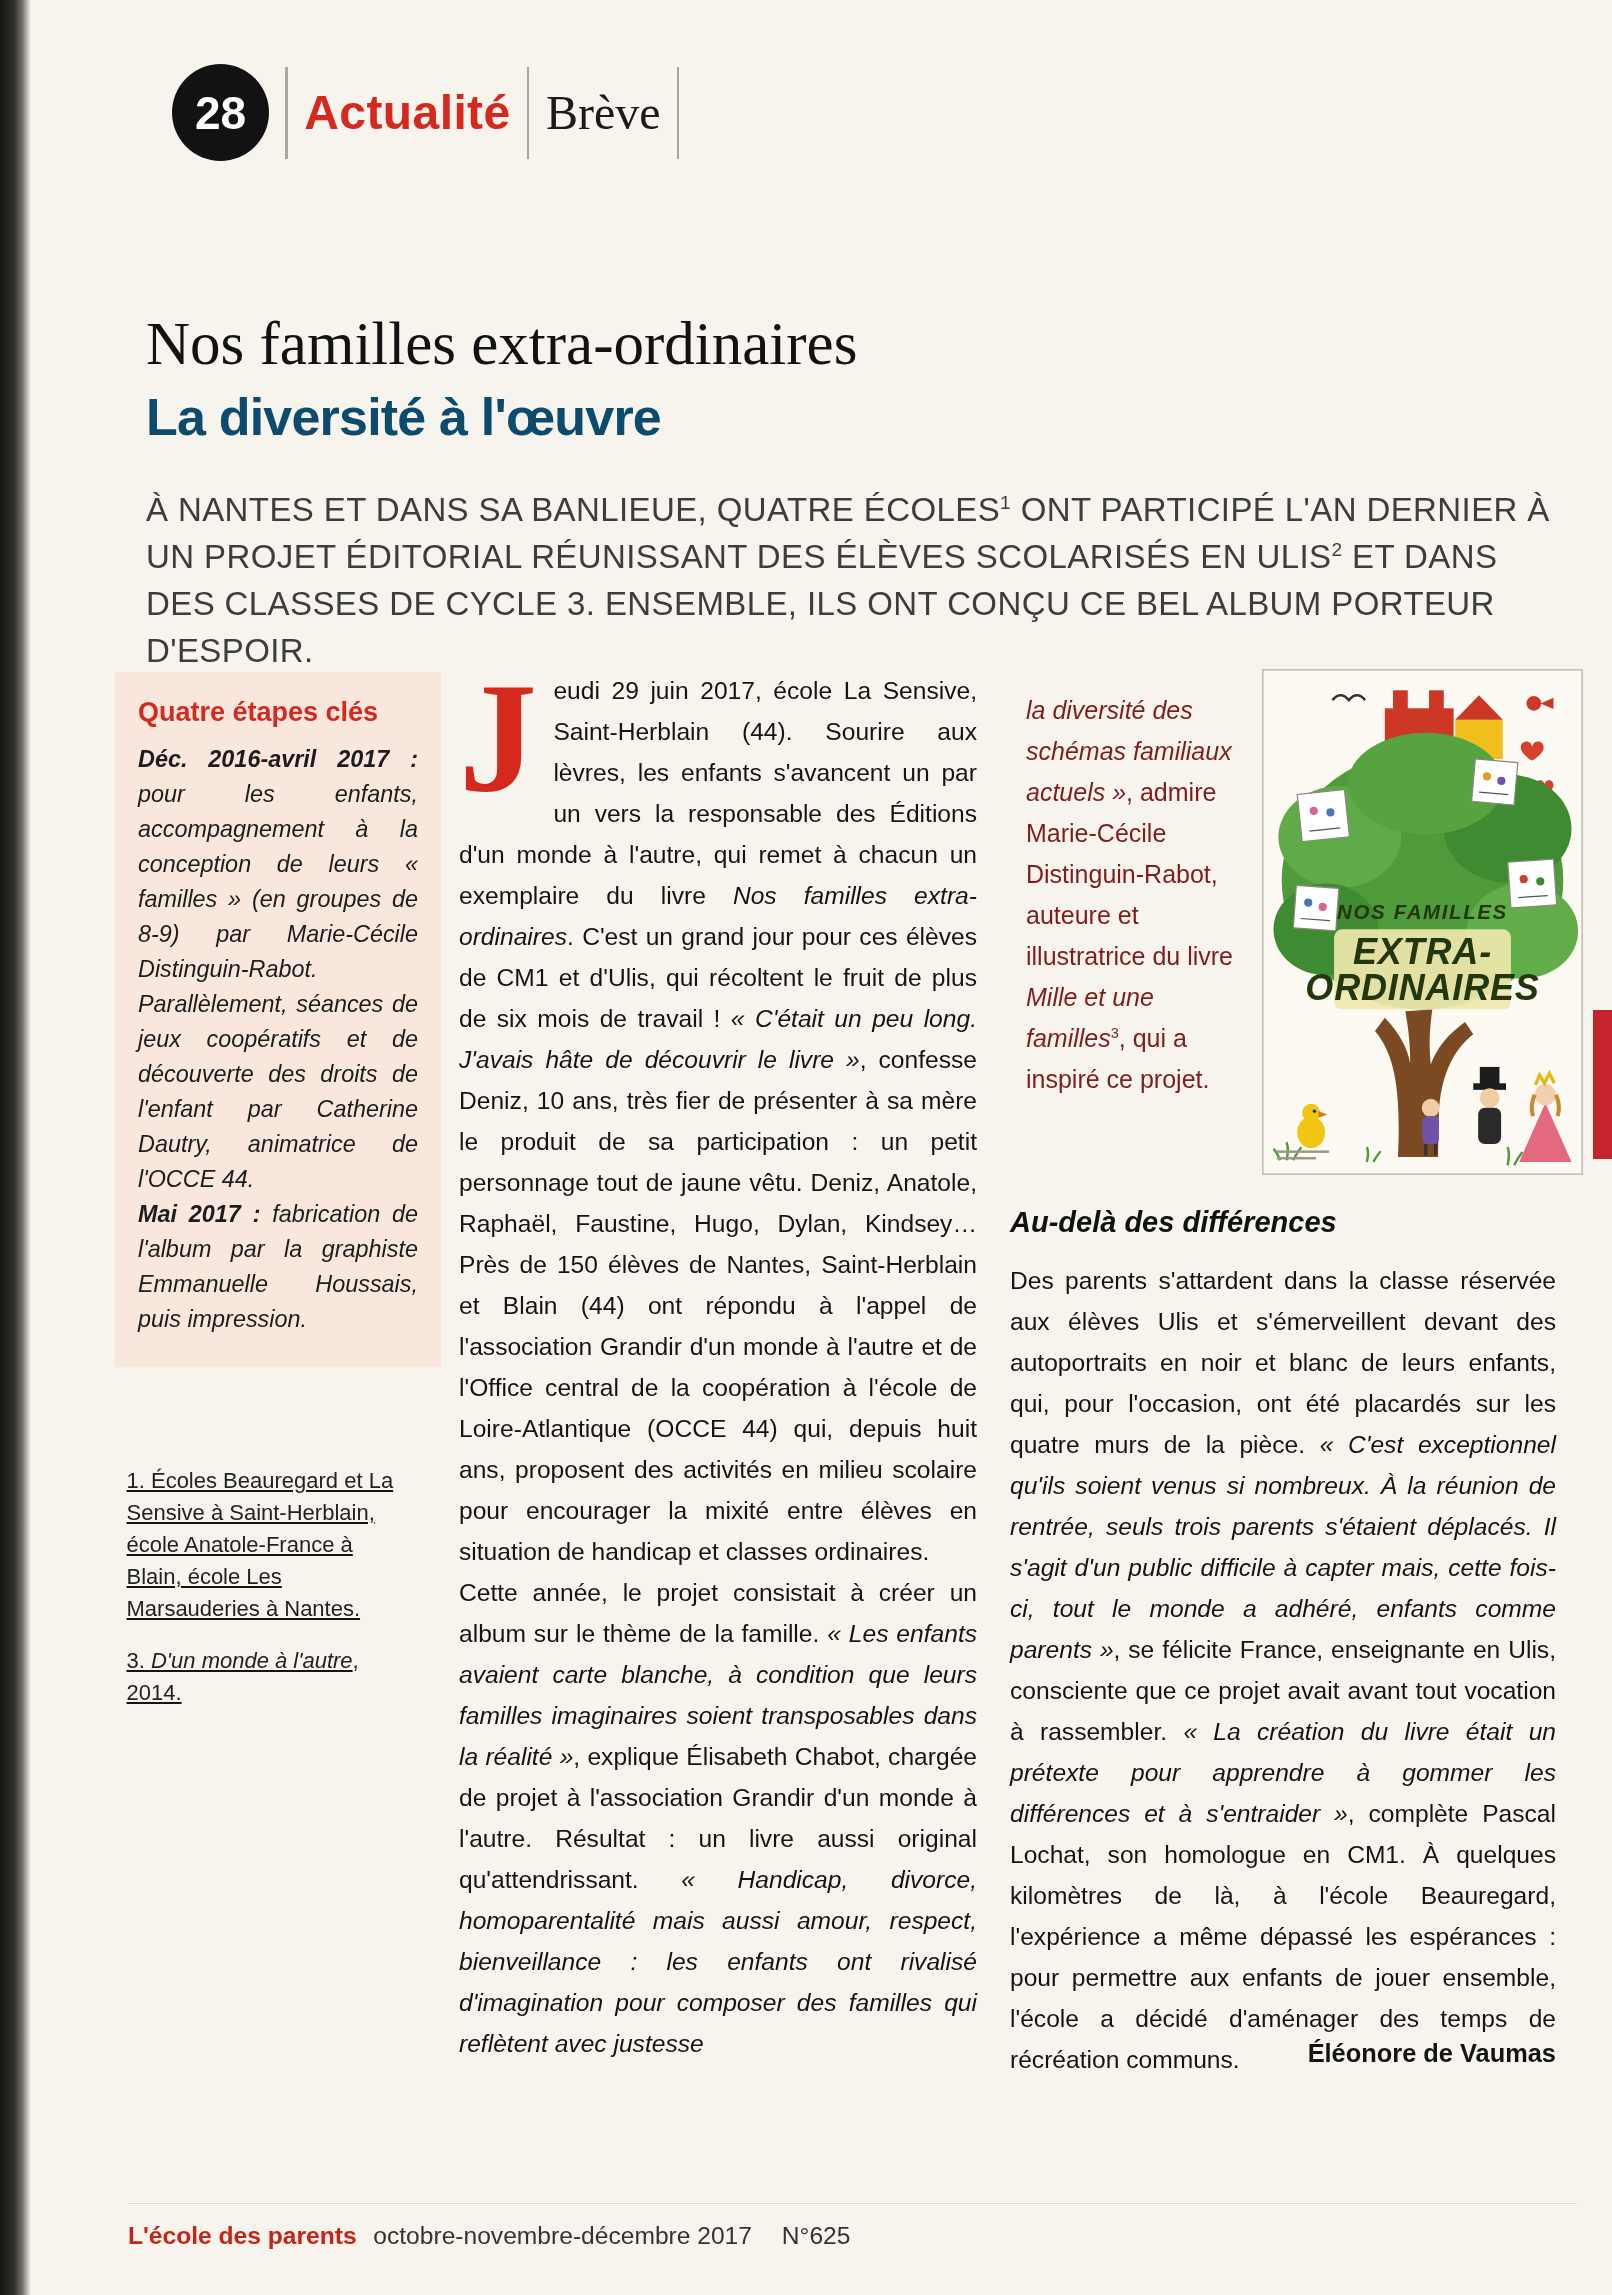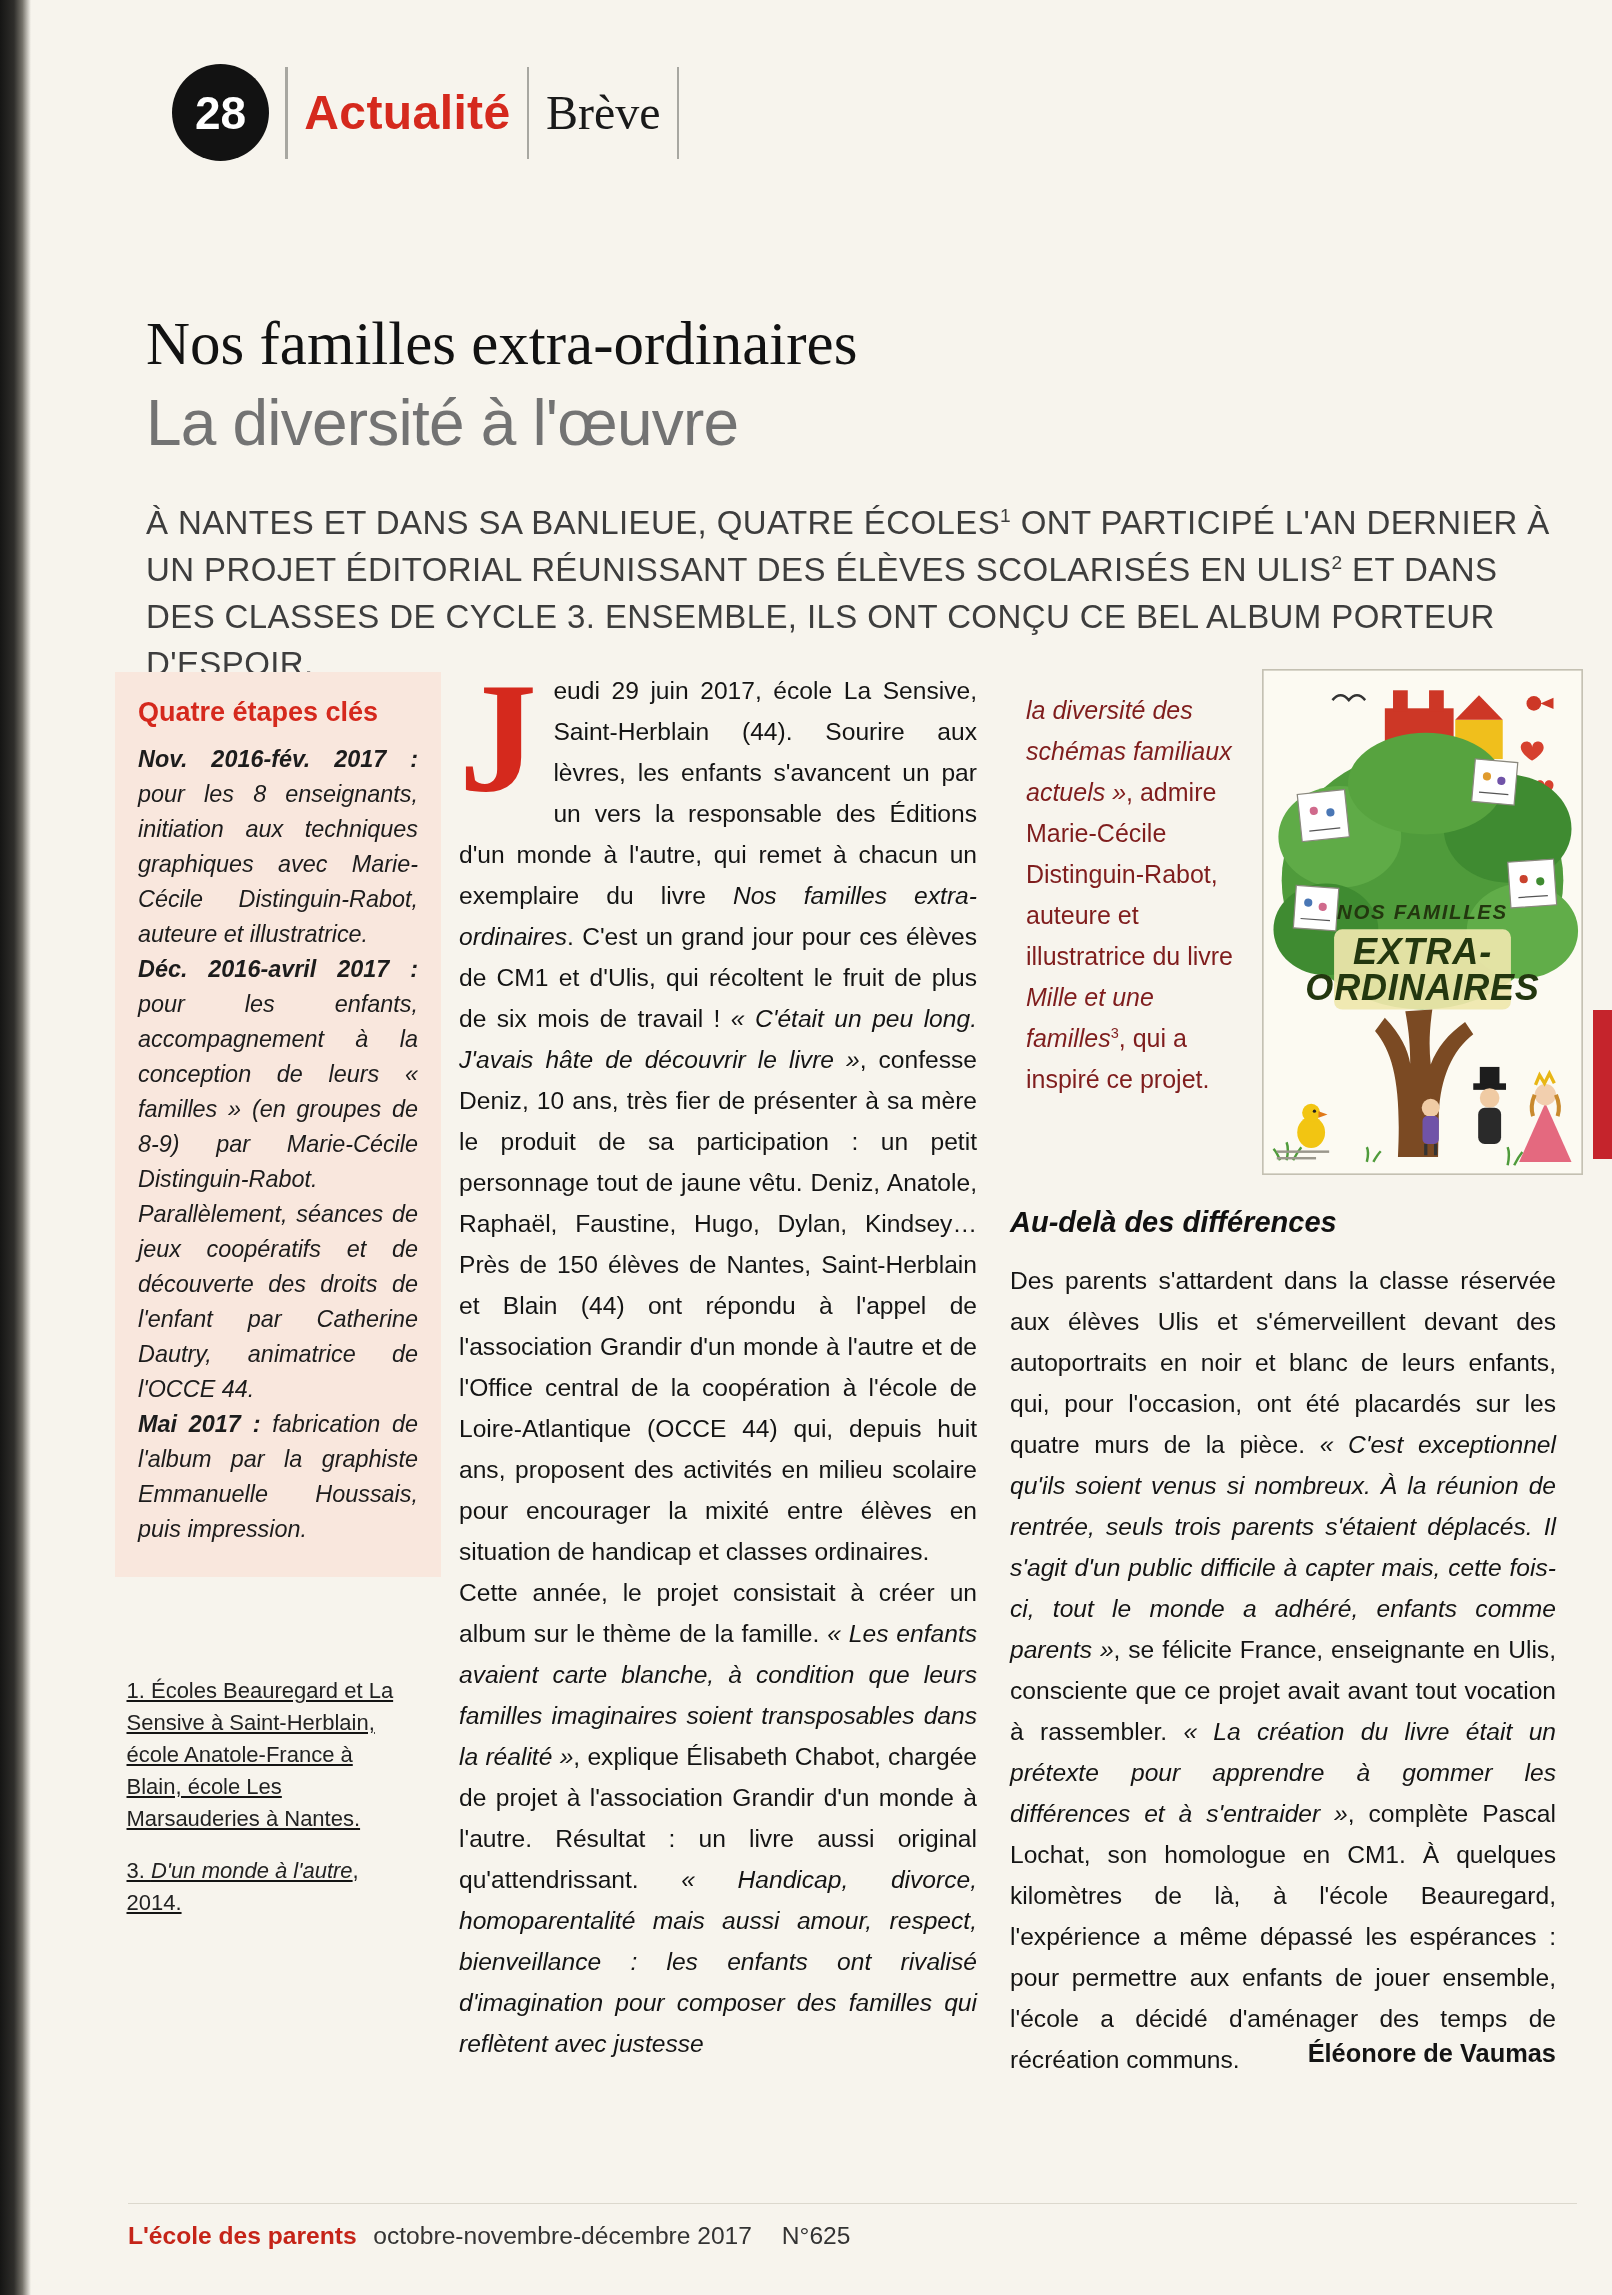--- a/index.html
+++ b/index.html
@@ -19,21 +19,21 @@
     display:flex; align-items:center; justify-content:center; flex:0 0 auto;
   }
   .pagenum-circle span { color:#ffffff; font-weight:bold; font-size:46px; }
   .msep { width:2.5px; height:92px; background:#a8a7a1; margin:0 16.4px; }
   .section-title { color:#d5291d; font-weight:bold; font-size:48px; letter-spacing:0.4px; }
   .subsection-title { font-family:"Liberation Serif", serif; font-size:48px; color:#1a1a1a; }
 
   
   .headline { position:absolute; left:146px; top:313px; width:1418px; }
   .kicker { font-family:"Liberation Serif", serif; font-size:61px; line-height:1.0; font-weight:400; color:#121212; margin:0; }
-  .big-title { font-size:64px; line-height:1.05; font-weight:normal; color:#737373; margin:16.4px 0 0; letter-spacing:-0.8px; }
+  .big-title { font-size:52px; line-height:1.05; font-weight:bold; color:#0c4a6e; margin:16.4px 0 0; letter-spacing:-0.8px; }
   .standfirst { margin-top:41px; font-size:33px; line-height:47px; color:#3d3d3d; letter-spacing:0.4px; }
   .standfirst sup, .body-p sup, .intro-p sup { font-size:58%; vertical-align:super; line-height:0; }
 
   
   .sidebar-col { position:absolute; left:115px; top:672px; width:326px; }
   .sidebar-box { background:#f9e7dd; padding:24.6px 23px 29.5px; box-sizing:border-box; }
   .sidebar-title { color:#d5291d; font-weight:bold; font-size:27px; margin:0 0 14.8px; }
   .sb-item { font-style:italic; font-size:23.4px; line-height:35px; text-align:justify; margin:0; color:#1c1c1c; }
   .sb-lead { font-weight:bold; }
   .footnotes { margin-top:98px; width:275px; padding-left:11.5px;text-decoration:underline; }
@@ -89,21 +89,20 @@
 
   <section class="headline">
     <h1 class="kicker">Nos familles extra-ordinaires</h1>
     <h2 class="big-title">La diversité à l'œuvre</h2>
     <div class="standfirst"><span>À NANTES ET DANS SA BANLIEUE, QUATRE ÉCOLES</span><sup>1</sup><span> ONT PARTICIPÉ L'AN DERNIER À UN PROJET ÉDITORIAL RÉUNISSANT DES ÉLÈVES SCOLARISÉS EN ULIS</span><sup>2</sup><span> ET DANS DES CLASSES DE CYCLE 3. ENSEMBLE, ILS ONT CONÇU CE BEL ALBUM PORTEUR D'ESPOIR.</span></div>
   </section>
 
   <aside class="sidebar-col">
     <div class="sidebar-box">
       <p class="sidebar-title">Quatre étapes clés</p>
-      <p class="sb-item"><strong class="sb-lead">Nov. 2016-fév. 2017 :</strong><span> pour les 8 enseignants, initiation aux techniques graphiques avec Marie-Cécile Distinguin-Rabot, auteure et illustratrice.</span></p>
       <p class="sb-item"><strong class="sb-lead">Déc. 2016-avril 2017 :</strong><span> pour les enfants, accompagnement à la conception de leurs « familles » (en groupes de 8-9) par Marie-Cécile Distinguin-Rabot. Parallèlement, séances de jeux coopératifs et de découverte des droits de l'enfant par Catherine Dautry, animatrice de l'OCCE 44.</span></p>
       <p class="sb-item"><strong class="sb-lead">Mai 2017 :</strong><span> fabrication de l'album par la graphiste Emmanuelle Houssais, puis impression.</span></p>
     </div>
     <div class="footnotes">
       <p class="fn"><span>1. Écoles Beauregard et La Sensive à Saint-Herblain, école Anatole-France à Blain, école Les Marsauderies à Nantes.</span></p>
       <p class="fn"><span>3. </span><span style="font-style: italic;">D'un monde à l'autre</span><span>, 2014.</span></p>
     </div>
   </aside>
 
   <section class="mid-col">

